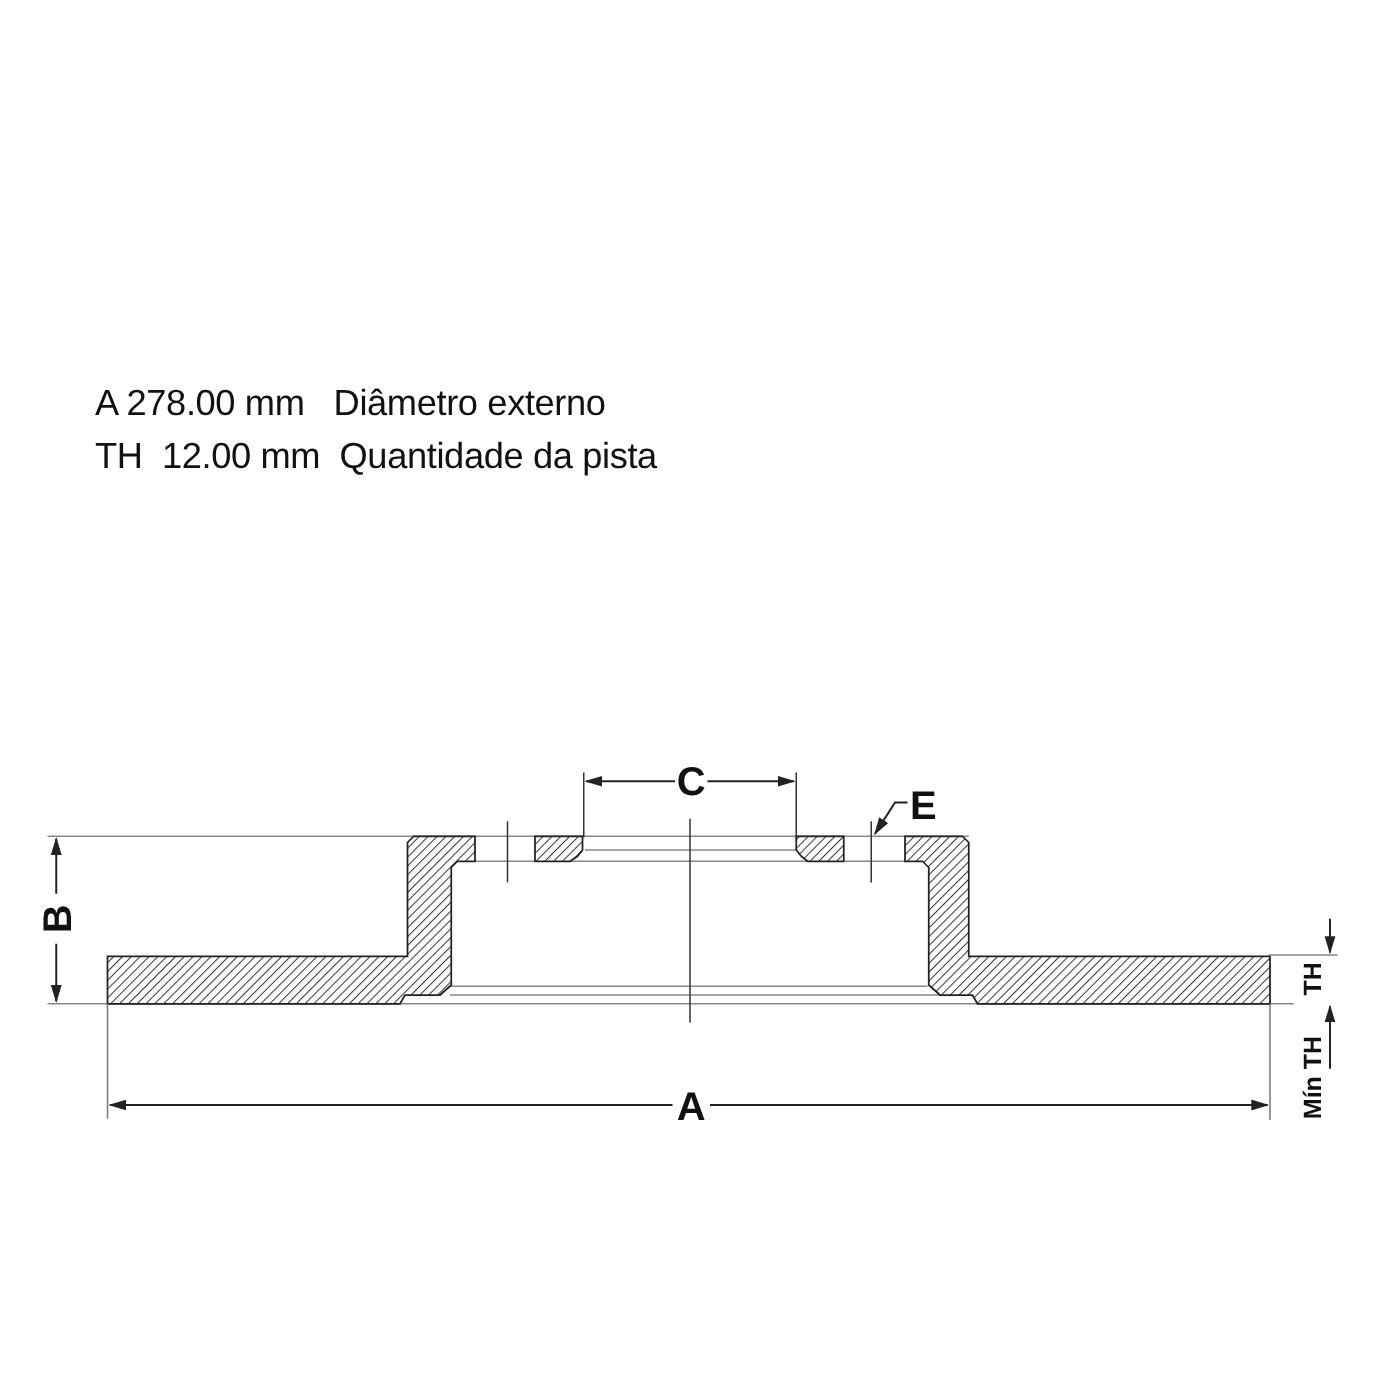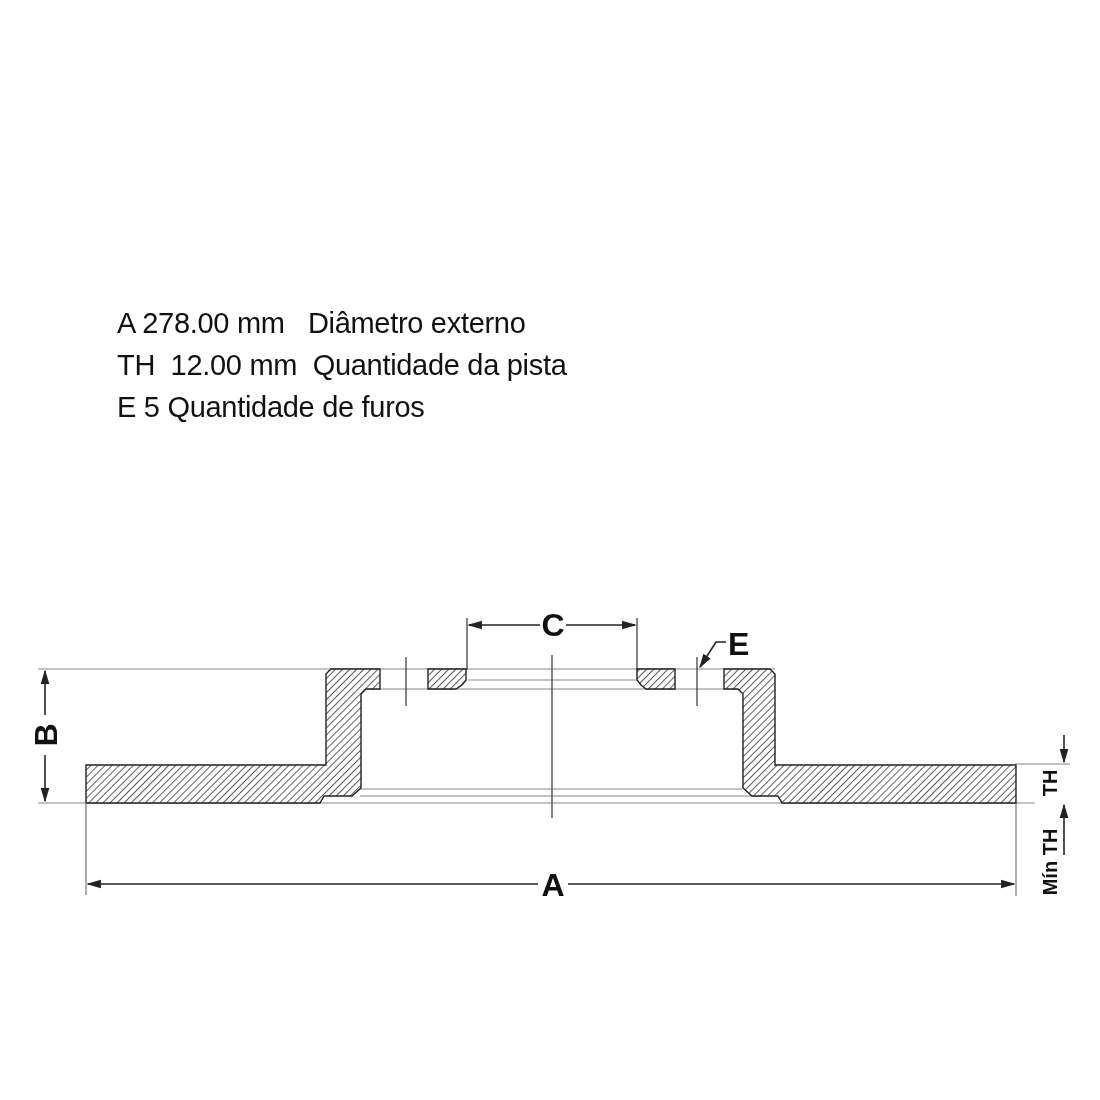--- a/index.html
+++ b/index.html
@@ -19,21 +19,20 @@
       position: absolute;
       left: 76px;
       top: 302px;
       font-size: 29px;
       line-height: 42px;
       letter-spacing: -0.3px;
     }
     .spec-row {
       white-space: pre;
       display: block;
-      margin-left: 41px;
     }
     .spec-row span { white-space: pre; }
     .drawing {
       position: absolute;
       left: 0;
       top: 0;
       width: 1100px;
       height: 1100px;
     }
     .dim-label {
@@ -41,21 +40,20 @@
       font-weight: bold;
       fill: #111111;
     }
   </style>
 </head>
 <body>
 
 <div class="specs">
   <div class="spec-row"><span>A</span><span> </span><span>278.00 mm</span><span>   </span><span>Diâmetro externo</span></div>
   <div class="spec-row"><span>TH</span><span>  </span><span>12.00 mm</span><span>  </span><span>Quantidade da pista</span></div>
-  <div class="spec-row"><span>E</span><span> </span><span>5</span><span> </span><span>Quantidade de furos</span></div>
 </div>
 
 <svg class="drawing" viewBox="0 0 1100 1100" xmlns="http://www.w3.org/2000/svg">
   <defs>
     <pattern id="hatch" patternUnits="userSpaceOnUse" width="5" height="5" patternTransform="rotate(45)">
       <rect width="5" height="5" fill="#ffffff"></rect>
       <line x1="0" y1="0" x2="0" y2="5" stroke="#333333" stroke-width="1.6"></line>
     </pattern>
     <marker id="arrow" viewBox="0 0 10 10" refX="9" refY="5" markerWidth="9" markerHeight="9" orient="auto-start-reverse">
       <path d="M0,2 L10,5 L0,8 z" fill="#222222"></path>

